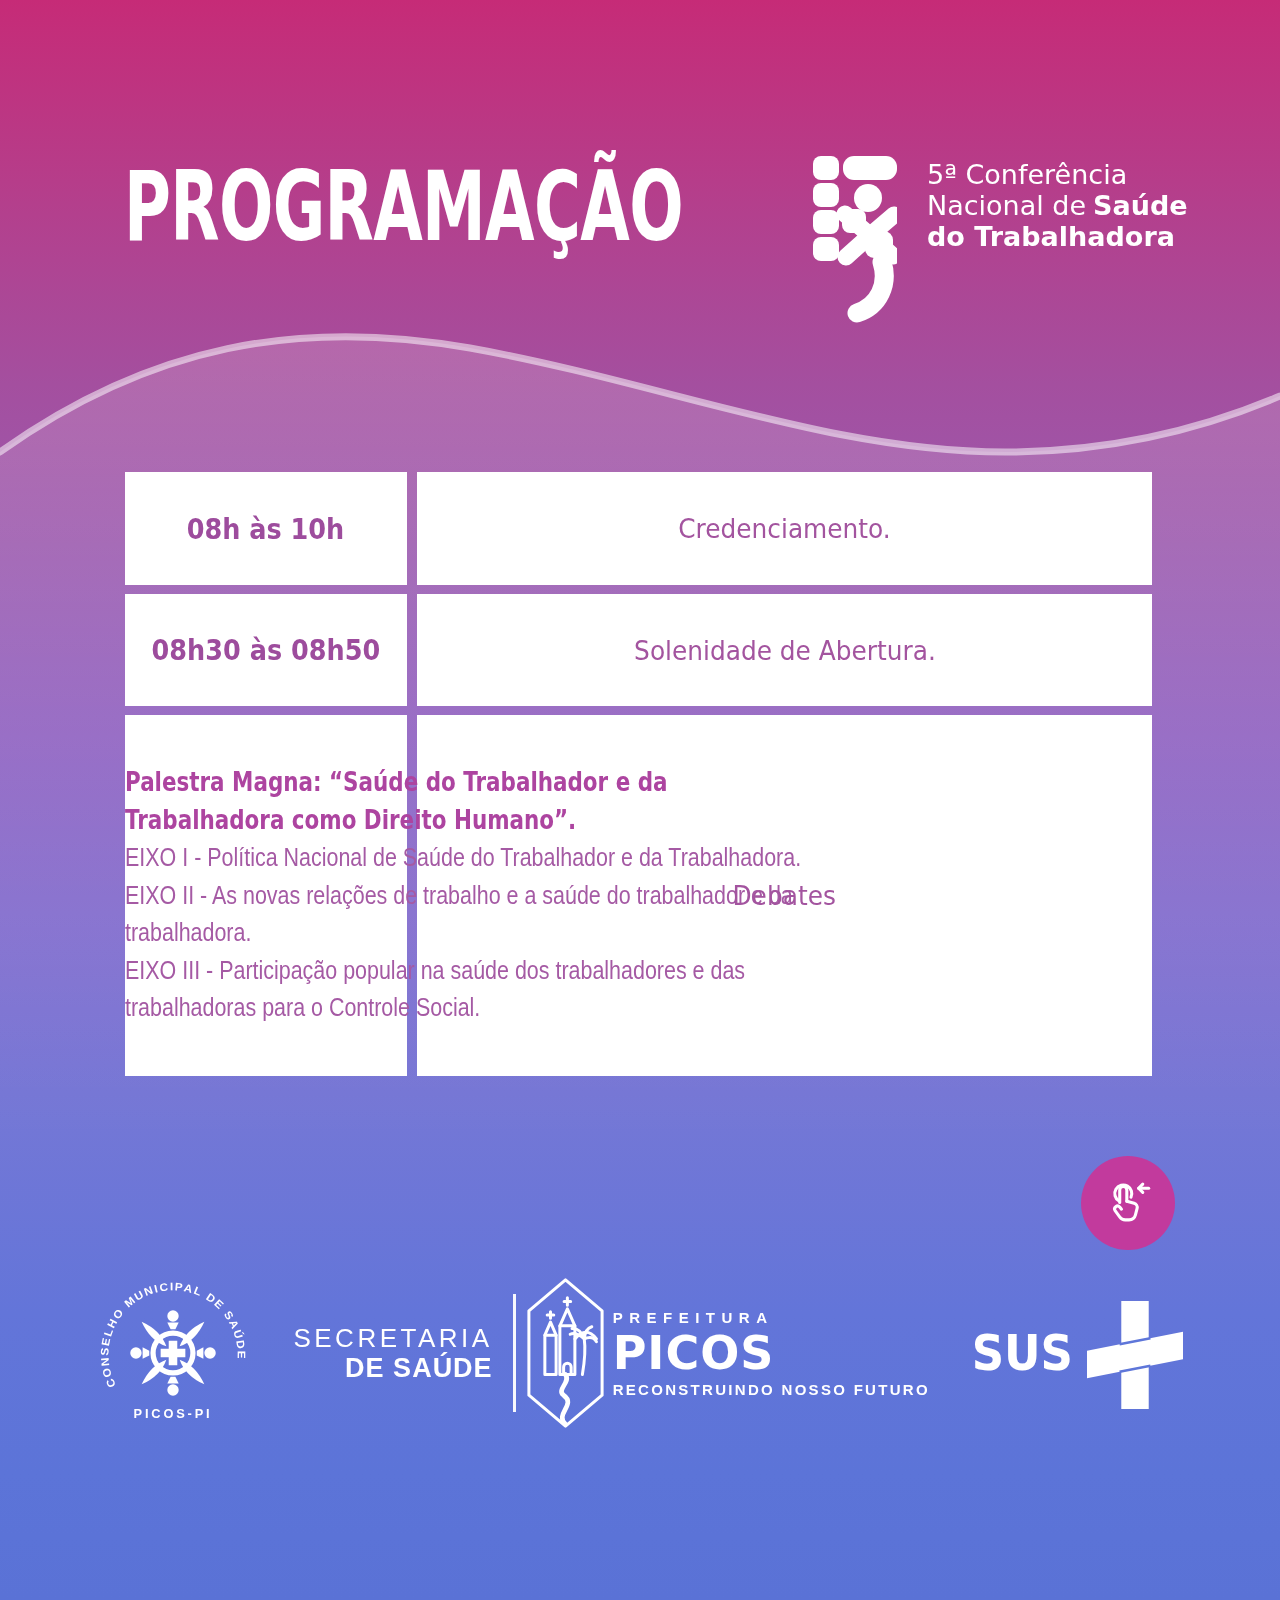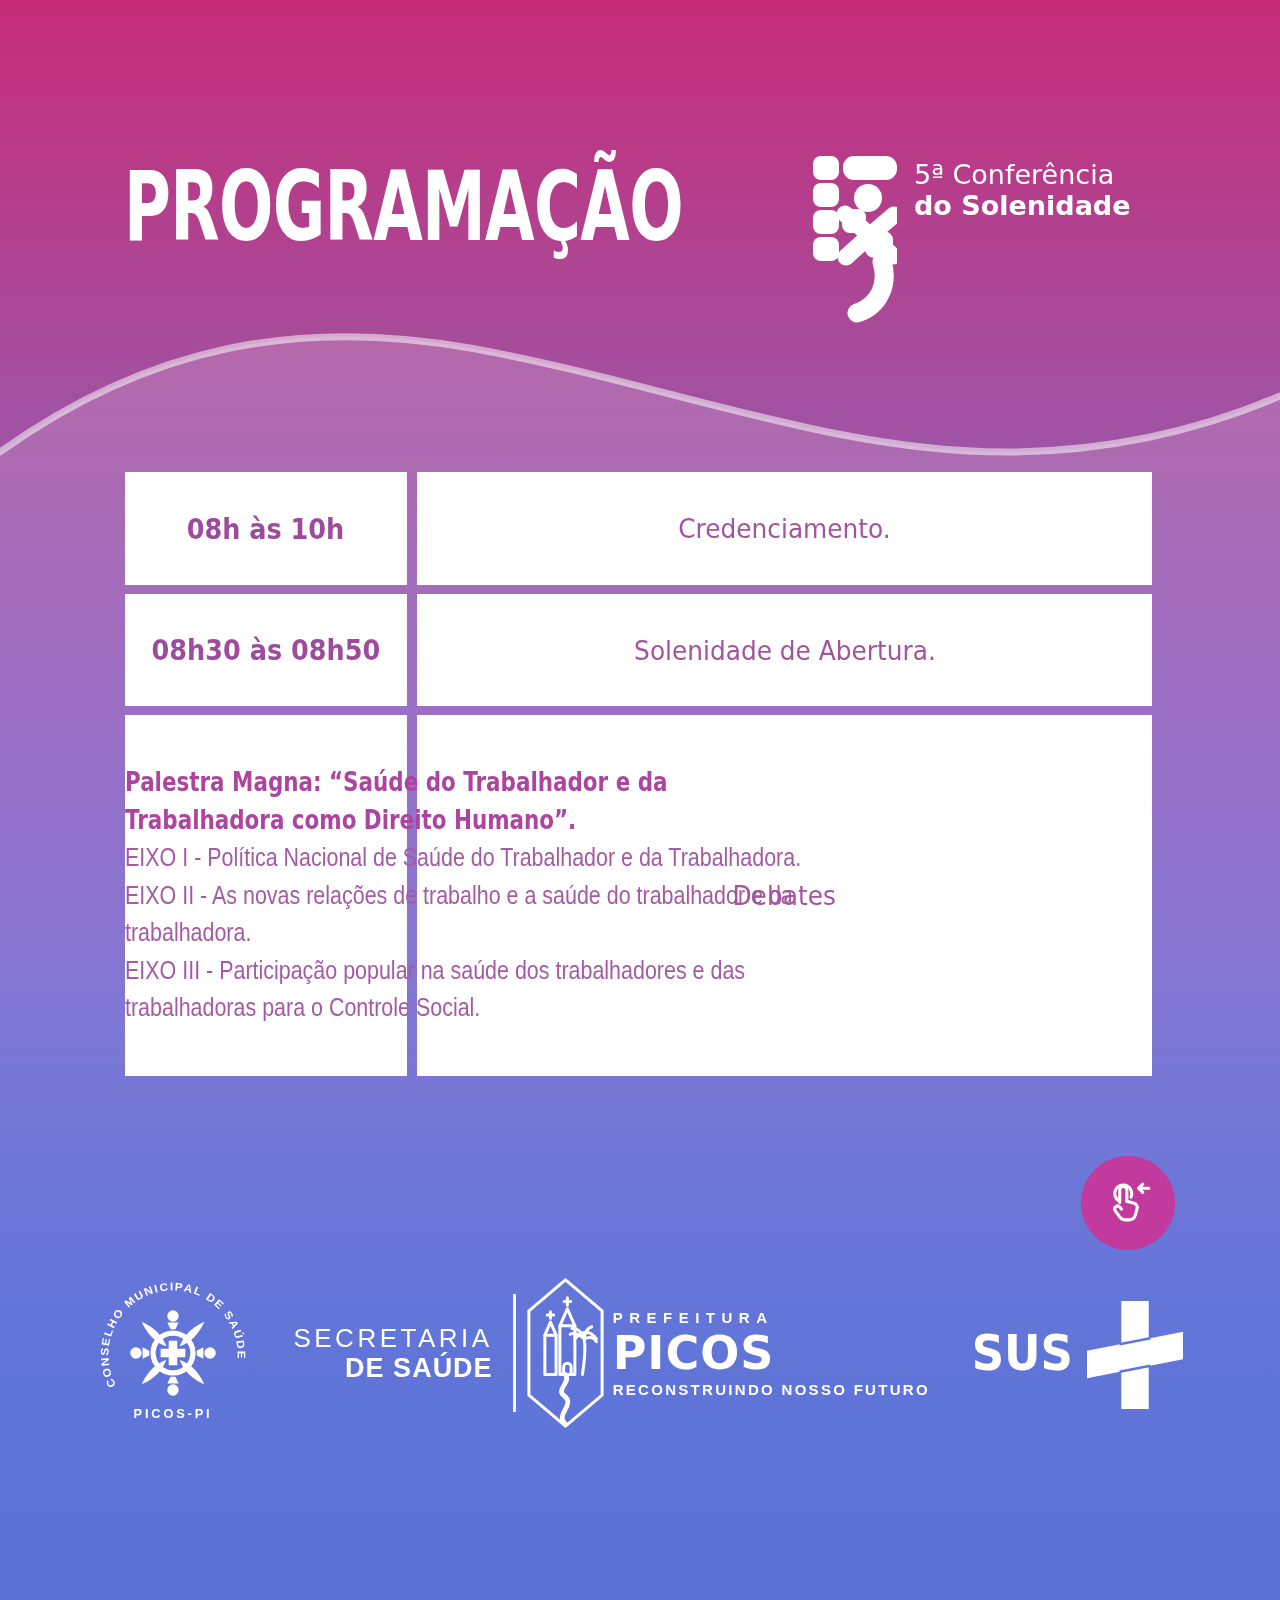--- a/index.html
+++ b/index.html
@@ -7,21 +7,21 @@
     position:relative;width:1280px;height:1600px;overflow:hidden;
     font-family:"Liberation Sans",sans-serif;
     background:linear-gradient(180deg,#c62b77 0%,#b53e8b 12%,#a44f9f 24%,#9b59ae 34%,#9164c2 46%,#8470cf 58%,#7377d6 70%,#6375d9 82%,#5c74d8 92%,#5a72d6 100%);
   }
   .wave-svg{position:absolute;left:0;top:0;pointer-events:none;}
   .page-title{
     position:absolute;left:124px;top:156px;margin:0;
     font-family:"DejaVu Sans",sans-serif;font-weight:bold;font-size:97px;line-height:1.05;
     color:#ffffff;letter-spacing:-1px;transform:scaleX(0.66);transform-origin:left top;white-space:nowrap;
   }
-  .conf-logo{position:absolute;left:797px;top:152px;display:flex;gap:17px;color:#fff;justify-content:space-between;}
+  .conf-logo{position:absolute;left:797px;top:152px;display:flex;gap:30px;color:#fff;justify-content:space-between;}
   .conf-logo-text{margin-top:7px;font-family:"DejaVu Sans",sans-serif;font-size:27px;line-height:31px;white-space:nowrap;}
   .conf-logo-text .bold{font-weight:bold;}
   .conf-logo-text .sp{margin-left:7px;}
 
   .schedule{
     position:absolute;left:125px;top:472px;width:1186px;
     display:grid;grid-template-columns:282px 735px;grid-template-rows:113px 112px 361px 110px;
     row-gap:9px;column-gap:10px;
   }
   .cell{background:#ffffff;display:flex;align-items:center;justify-content:center;}
@@ -94,21 +94,22 @@
         <rect x="68" y="79" width="28" height="27" rx="9"></rect>
       </g>
       <g fill="none" stroke="#ffffff" stroke-linecap="round">
         <path d="M48 62 Q72 82 96 104" stroke-width="17"></path>
         <path d="M97 63 Q73 83 49 105" stroke-width="17"></path>
         <path d="M85 110 C92 132 82 154 60 161" stroke-width="19"></path>
       </g>
     </svg>
     <div class="conf-logo-text">
       <div>5ª Conferência</div>
-      <div class="bold">do Solenidade</div>
+      <div><span>Nacional de</span><span class="bold sp">Saúde</span></div>
+      <div class="bold">do Trabalhadora</div>
     </div>
   </div>
 
   <div class="schedule">
     <div class="cell">
       <span class="time-txt">08h às 10h</span>
     </div>
     <div class="cell">
       <span class="event-txt">Credenciamento.</span>
     </div>

